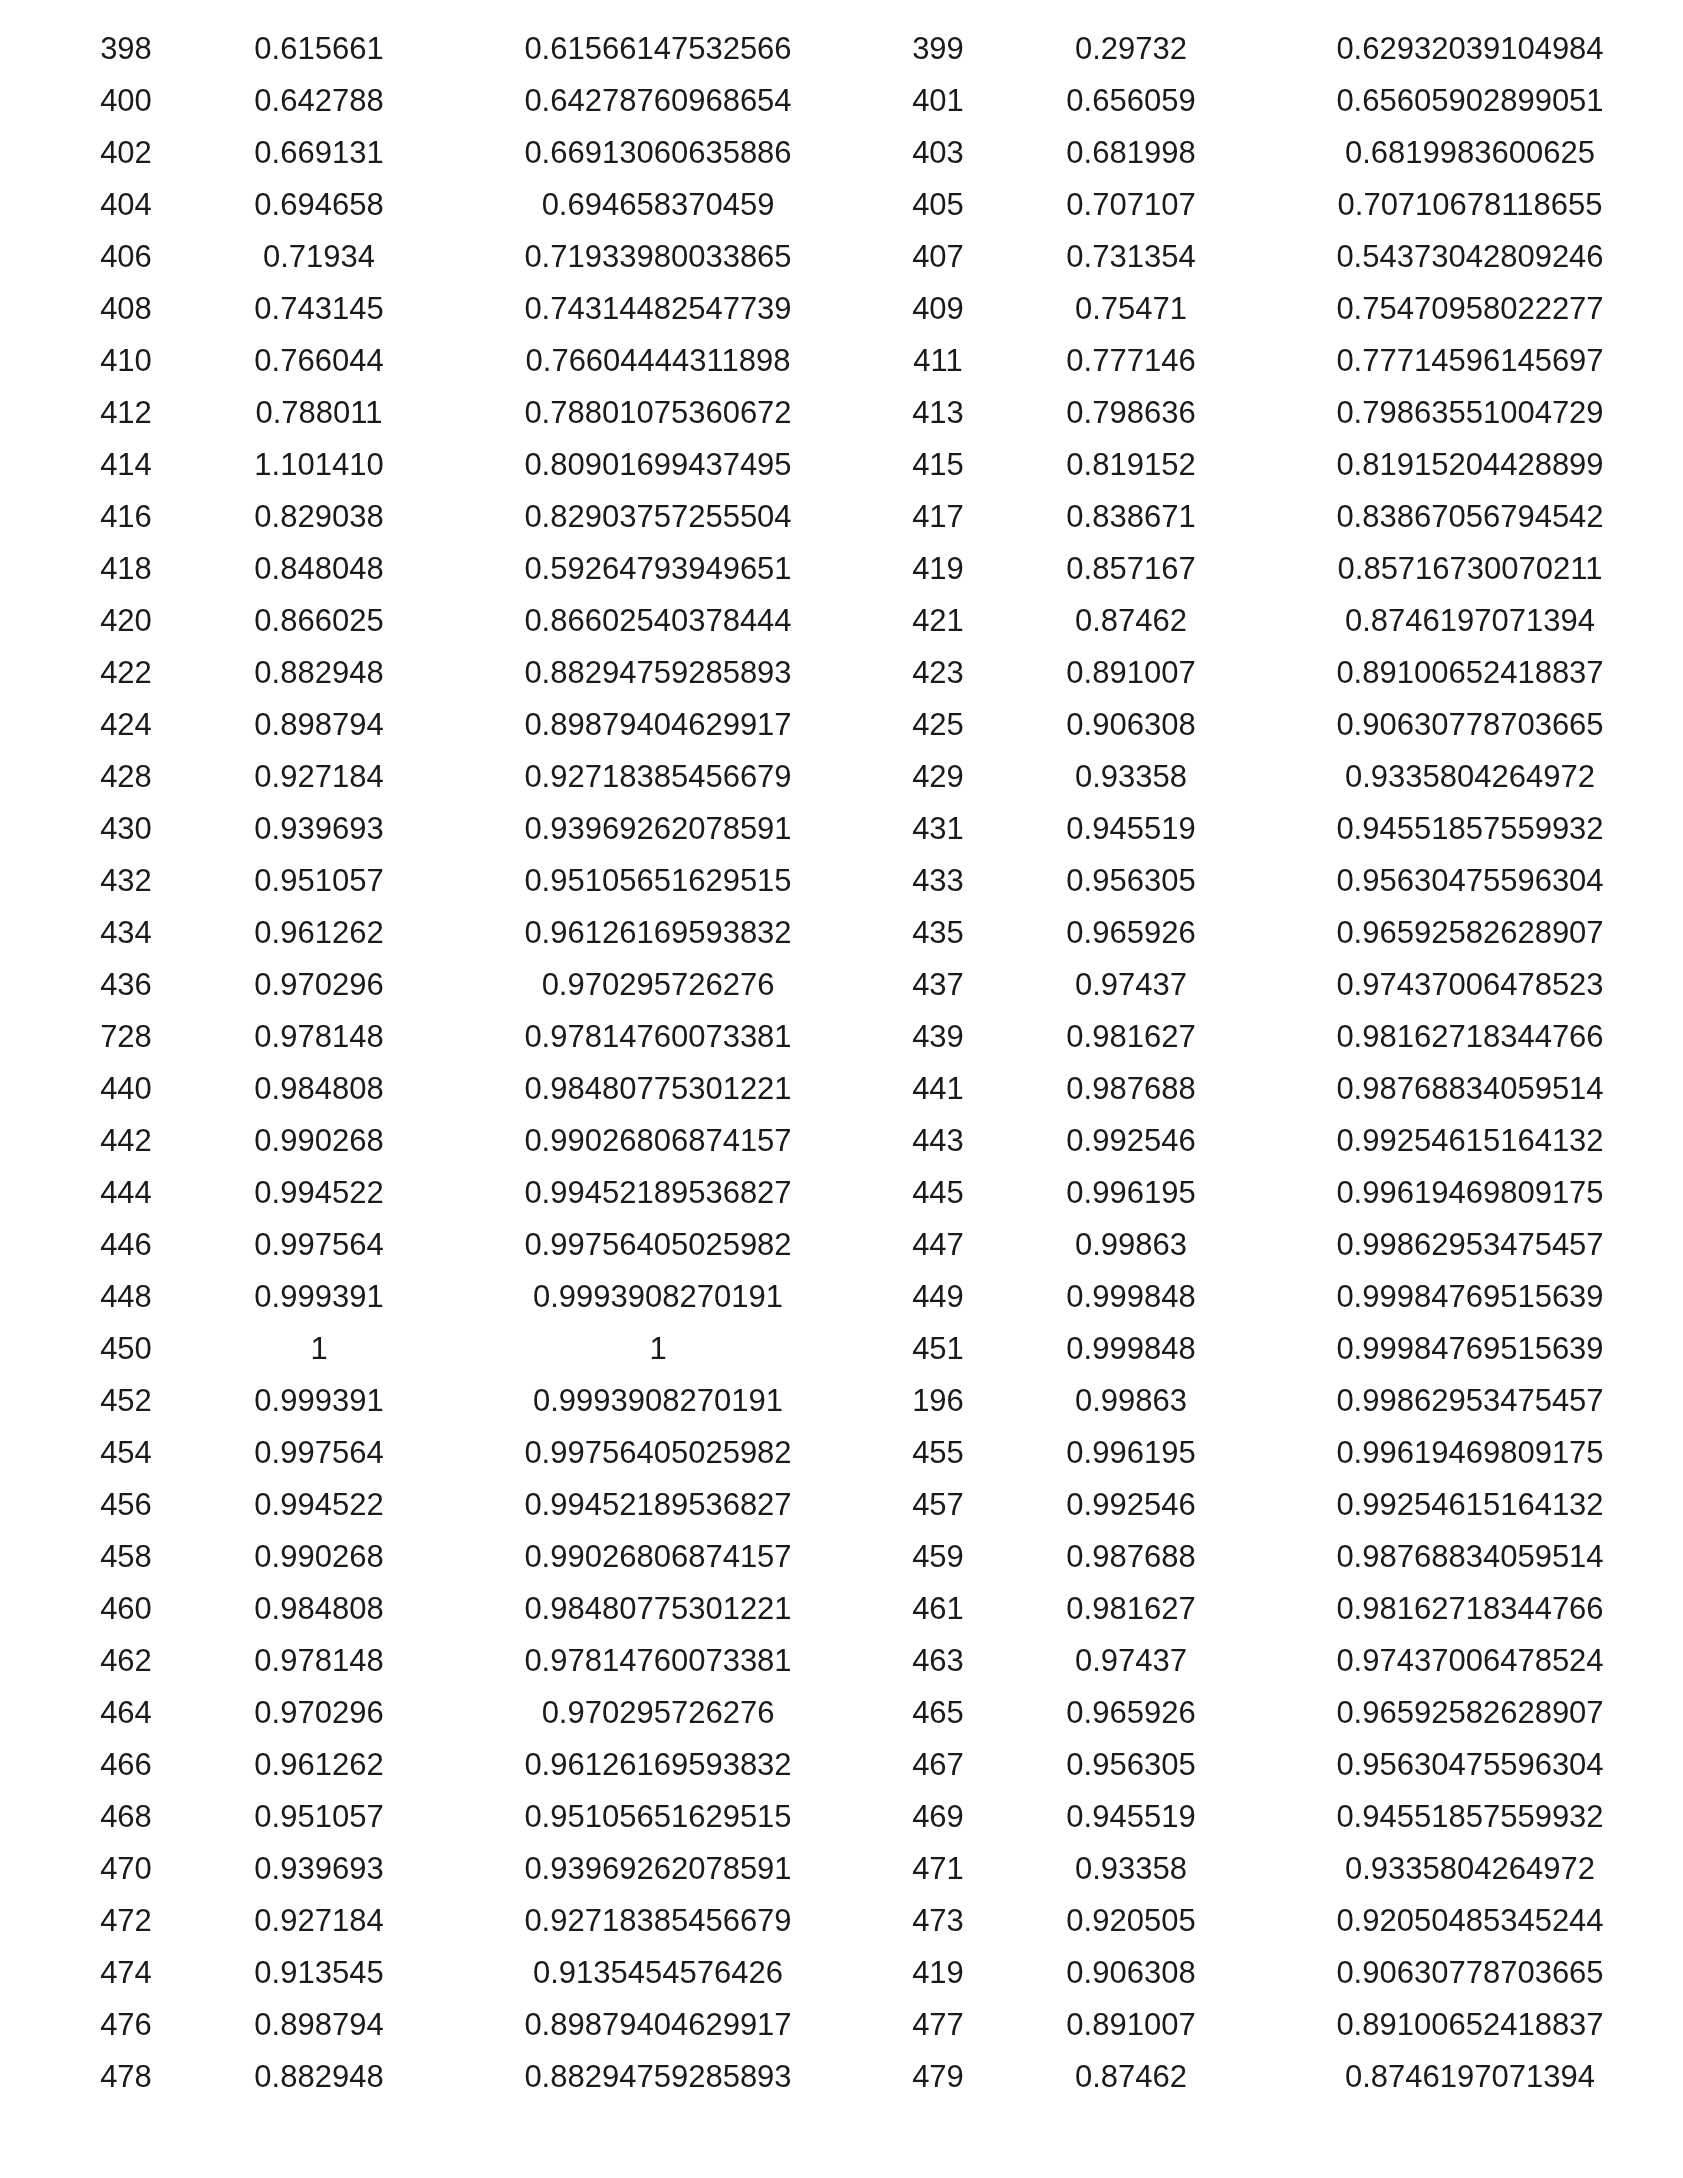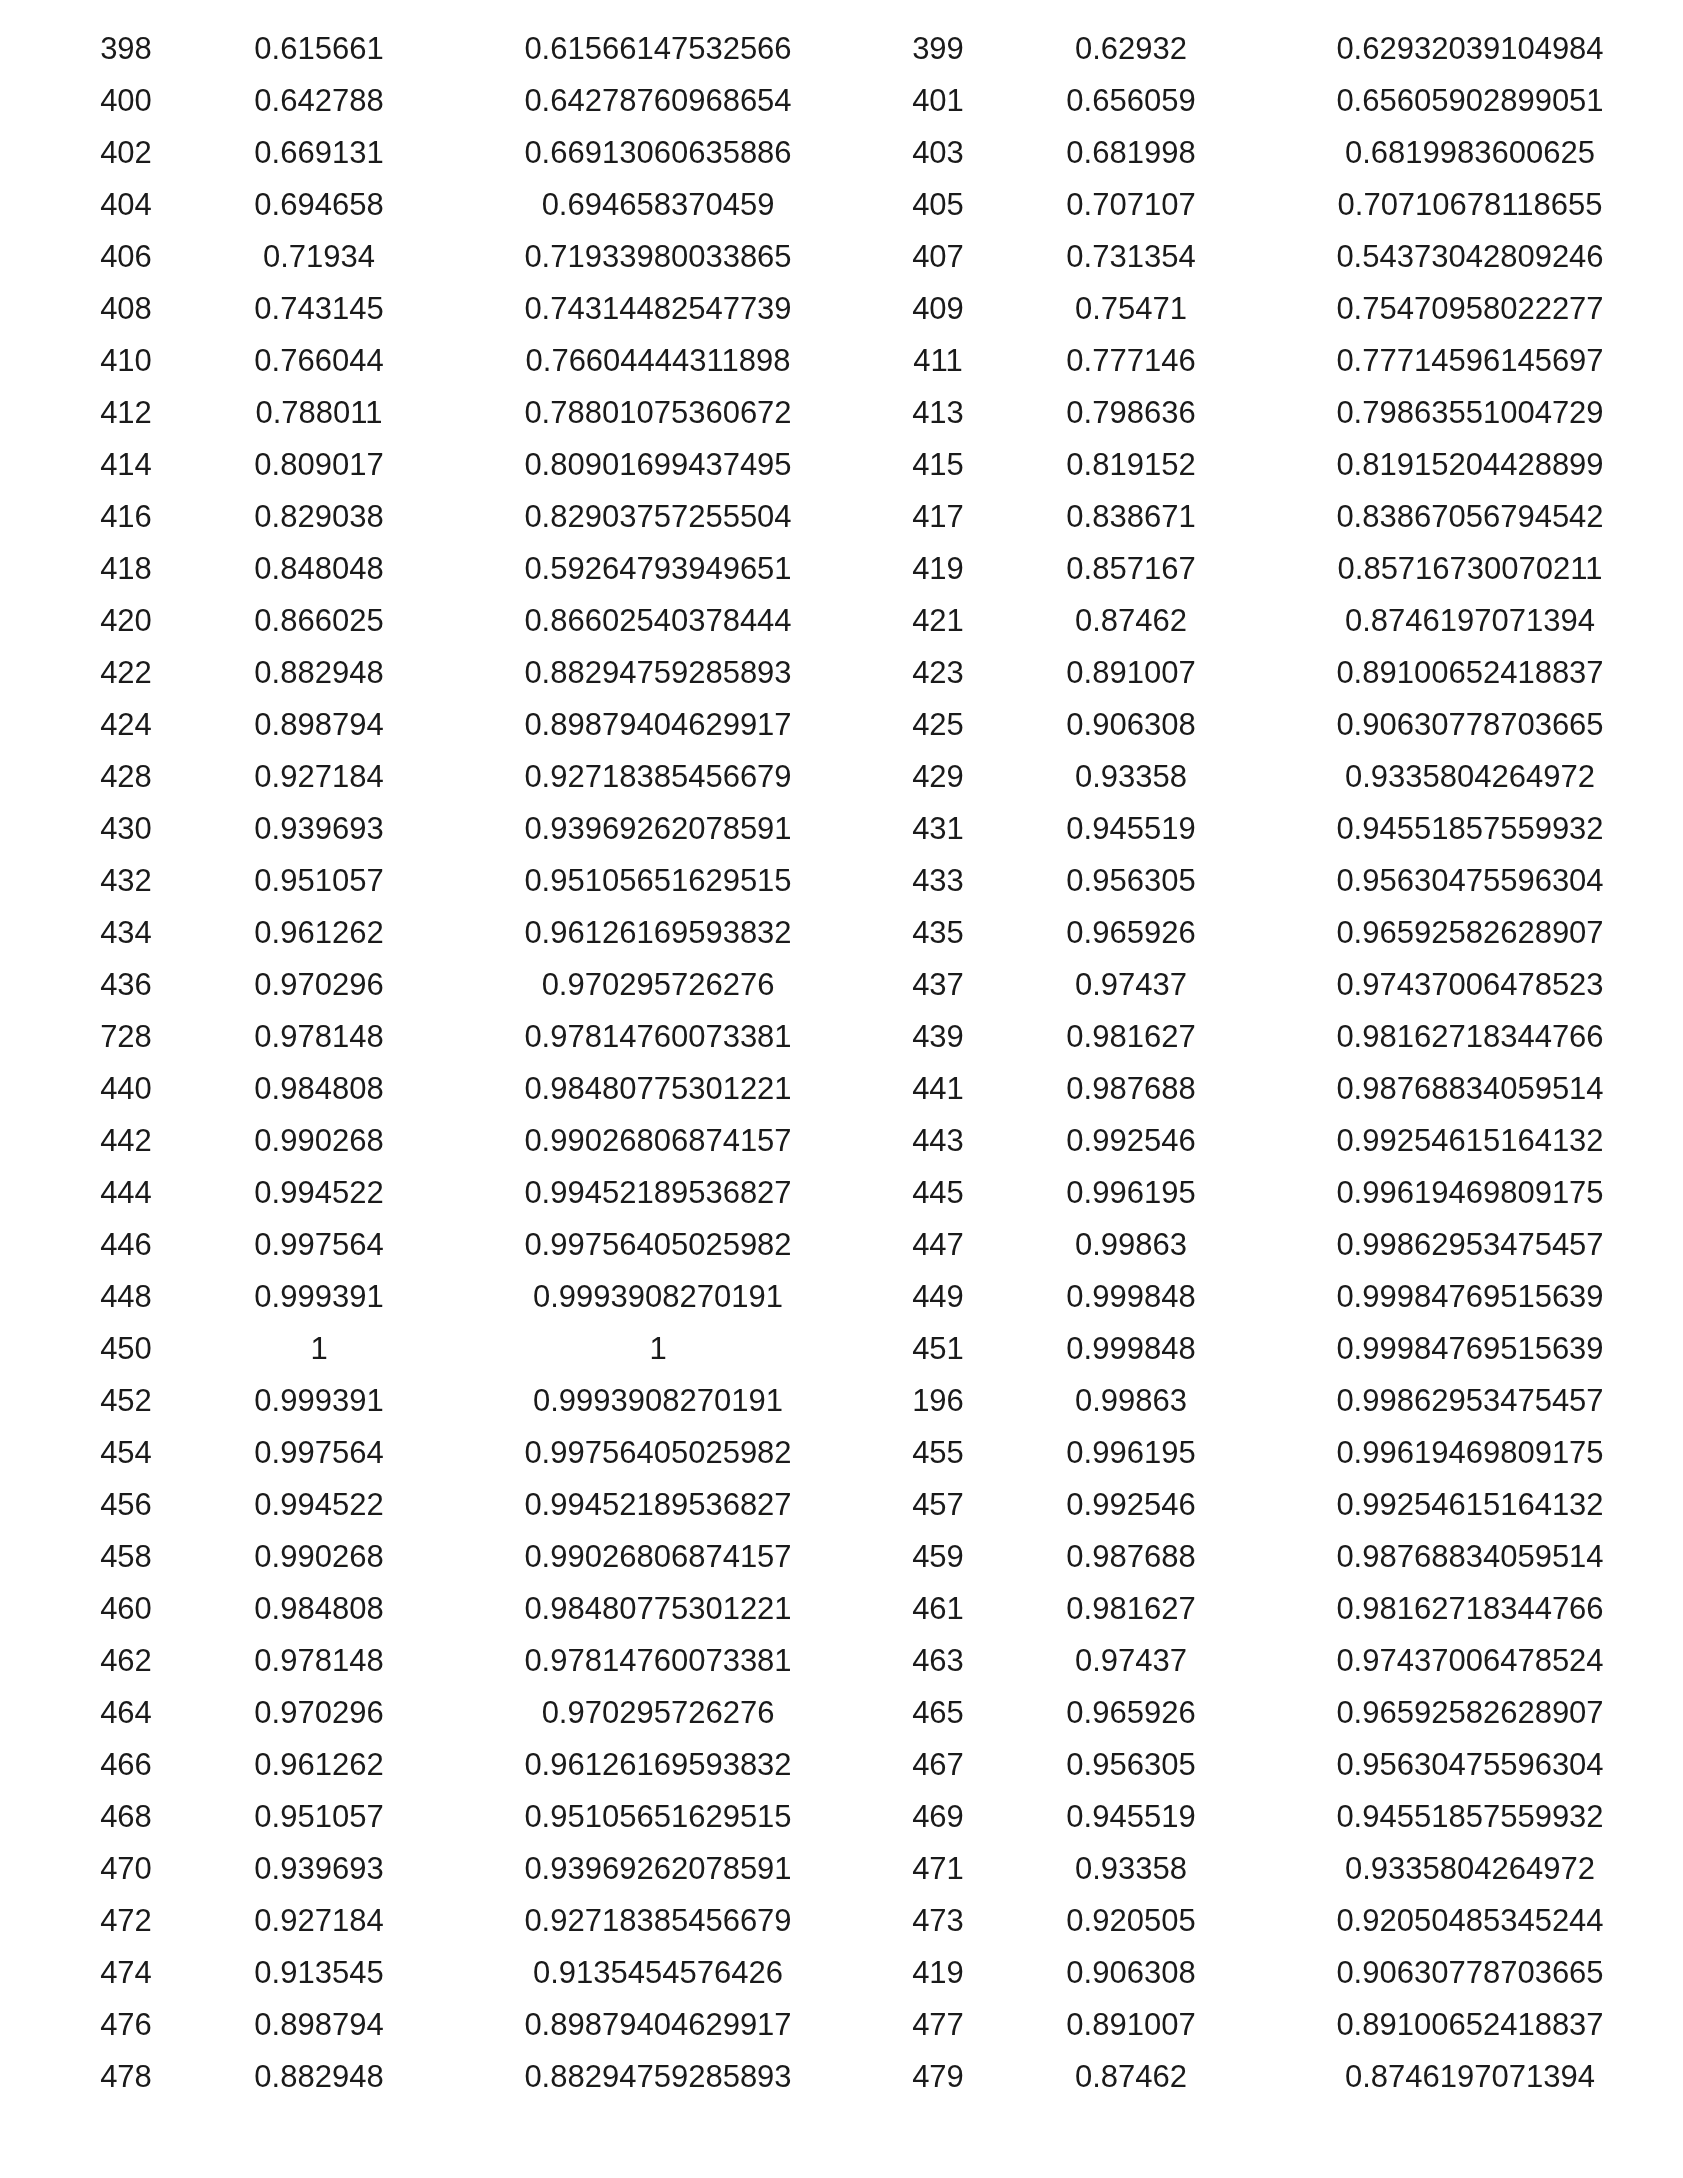--- a/index.html
+++ b/index.html
@@ -65,21 +65,21 @@
       <col class="c-idx">
       <col class="c-short">
       <col class="c-long">
     </colgroup>
     <tbody id="table-body">
         <tr>
           <td class="idx grpA">398</td>
           <td class="short grpA">0.615661</td>
           <td class="long grpA">0.61566147532566</td>
           <td class="idx grpB">399</td>
-          <td class="short grpB">0.62932</td>
+          <td class="short grpB">0.29732</td>
           <td class="long grpB">0.62932039104984</td>
         </tr>
         <tr>
           <td class="idx grpA">400</td>
           <td class="short grpA">0.642788</td>
           <td class="long grpA">0.64278760968654</td>
           <td class="idx grpB">401</td>
           <td class="short grpB">0.656059</td>
           <td class="long grpB">0.65605902899051</td>
         </tr>
@@ -126,21 +126,21 @@
         <tr>
           <td class="idx grpA">412</td>
           <td class="short grpA">0.788011</td>
           <td class="long grpA">0.78801075360672</td>
           <td class="idx grpB">413</td>
           <td class="short grpB">0.798636</td>
           <td class="long grpB">0.79863551004729</td>
         </tr>
         <tr>
           <td class="idx grpA">414</td>
-          <td class="short grpA">0.809017</td>
+          <td class="short grpA">1.101410</td>
           <td class="long grpA">0.80901699437495</td>
           <td class="idx grpB">415</td>
           <td class="short grpB">0.819152</td>
           <td class="long grpB">0.81915204428899</td>
         </tr>
         <tr>
           <td class="idx grpA">416</td>
           <td class="short grpA">0.829038</td>
           <td class="long grpA">0.82903757255504</td>
           <td class="idx grpB">417</td>

